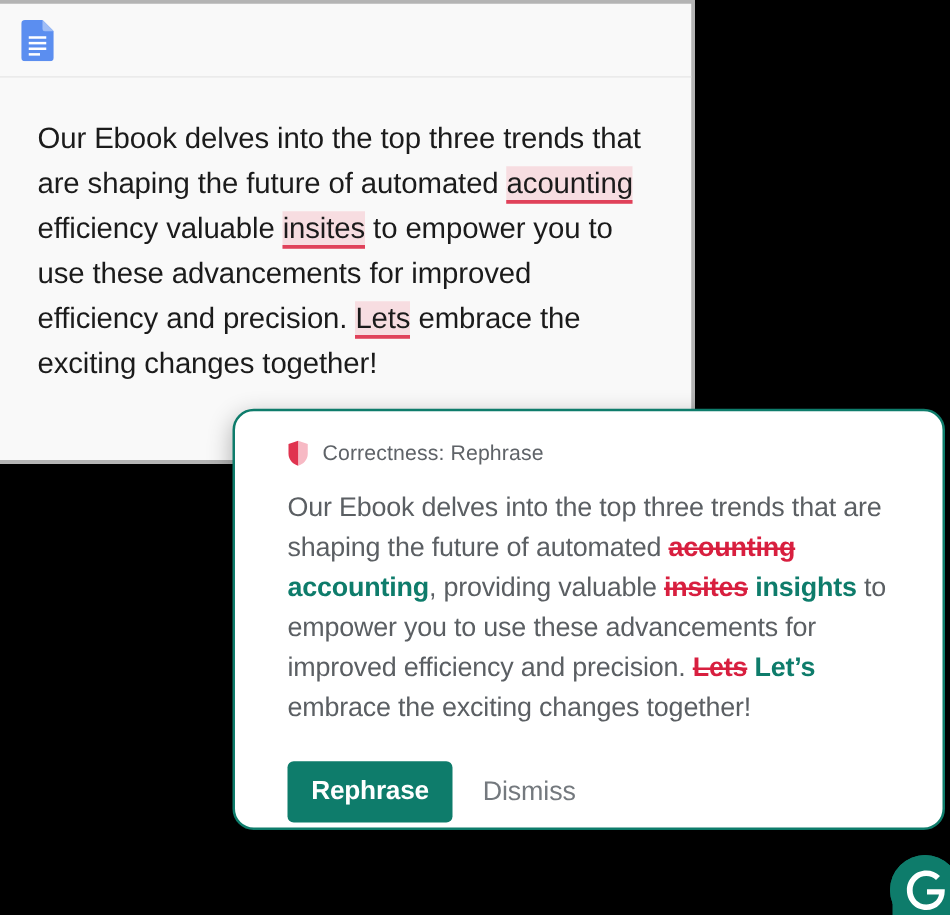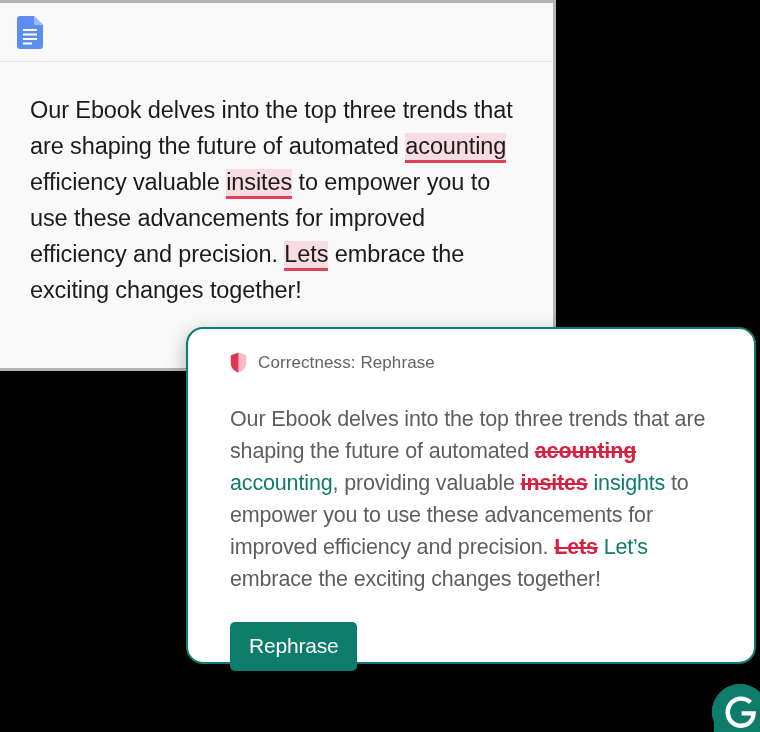--- a/index.html
+++ b/index.html
@@ -71,21 +71,21 @@
     background: #ffffff;
     border: 2px solid #0e7c6b;
     border-radius: 17px;
     box-shadow: 0 6px 20px rgba(0,0,0,0.30);
     padding: 23px 26px 0 42px;
   }
   #card-head {
     display: flex;
     align-items: center;
     gap: 11px;
-    margin-bottom: 30px;
+    margin-bottom: 17px;
   }
   #shield-icon { width: 17px; height: 21px; display: block; flex: 0 0 auto; }
   #card-category {
     font-size: 17px;
     color: #5f6368;
     letter-spacing: 0.1px;
   }
 
   #card-text {
     font-size: 21.5px;
@@ -96,37 +96,37 @@
     padding-right: 4px;
   }
   .del {
     color: #d81f3f;
     font-weight: bold;
     text-decoration: line-through;
     text-decoration-thickness: 2px;
   }
   .ins {
     color: #0e7c6b;
-    font-weight: normal;
+    font-weight: bold;
   }
 
   #card-actions {
     display: flex;
     align-items: center;
     gap: 10px;
     margin-top: 27px;
   }
   #rephrase-button {
     background: #0e7c6b;
     color: #ffffff;
     border: none;
     border-radius: 5px;
     font-family: "Liberation Sans", sans-serif;
     font-size: 21px;
-    font-weight: normal;
+    font-weight: bold;
     letter-spacing: -0.2px;
     padding: 12px 19px 13px 19px;
     cursor: pointer;
   }
   #dismiss-button {
     background: transparent;
     border: none;
     color: #74797e;
     font-family: "Liberation Sans", sans-serif;
     font-size: 21.5px;
@@ -177,20 +177,21 @@
         <path d="M8.5 0.5 L0.8 3.2 V11 C0.8 16 4.4 19.3 8.5 20.6 V0.5 Z" fill="#e0334f"></path>
       </svg>
     </span>
     <span id="card-category">Correctness: Rephrase</span>
   </div>
 
   <p id="card-text"><span>Our Ebook delves into the top three trends that are shaping the future of automated </span><span class="del">acounting</span><span> </span><span class="ins">accounting</span><span>, providing valuable </span><span class="del">insites</span><span> </span><span class="ins">insights</span><span> to empower you to use these advancements for improved efficiency and precision. </span><span class="del">Lets</span><span> </span><span class="ins">Let’s</span><span> embrace the exciting changes together!</span></p>
 
   <div id="card-actions">
     <button id="rephrase-button">Rephrase</button>
+    <button id="dismiss-button">Dismiss</button>
   </div>
 
 </div>
 
 <span id="grammarly-logo">
   <svg viewBox="0 0 56 56" xmlns="http://www.w3.org/2000/svg">
     <path d="M28 0 A28 28 0 1 1 0 28 A28 28 0 0 1 28 0 Z M4 52 L14 42 L4 42 Z" fill="#0e7c6b"></path>
     <path d="M0 28 A28 28 0 0 0 28 56 A28 28 0 0 0 56 28 A28 28 0 0 0 28 0 A28 28 0 0 0 0 28 Z" fill="#0e7c6b"></path>
     <path d="M2 54 L2 38 L18 54 Z" fill="#0e7c6b"></path>
     <path d="M29.6 27.3 L29.6 31.6 L39.2 31.6 C38.2 36.6 34.0 39.6 29.0 39.6 C22.7 39.6 18.1 34.6 18.1 28.2 C18.1 21.8 22.7 16.8 29.0 16.8 C32.1 16.8 34.8 18.0 36.8 20.0 L40.0 16.8 C37.1 14.0 33.3 12.4 29.0 12.4 C20.2 12.4 13.5 19.4 13.5 28.2 C13.5 37.0 20.2 44.0 29.0 44.0 C37.6 44.0 43.8 37.6 43.8 28.6 L43.8 27.3 Z" fill="#ffffff"></path>

